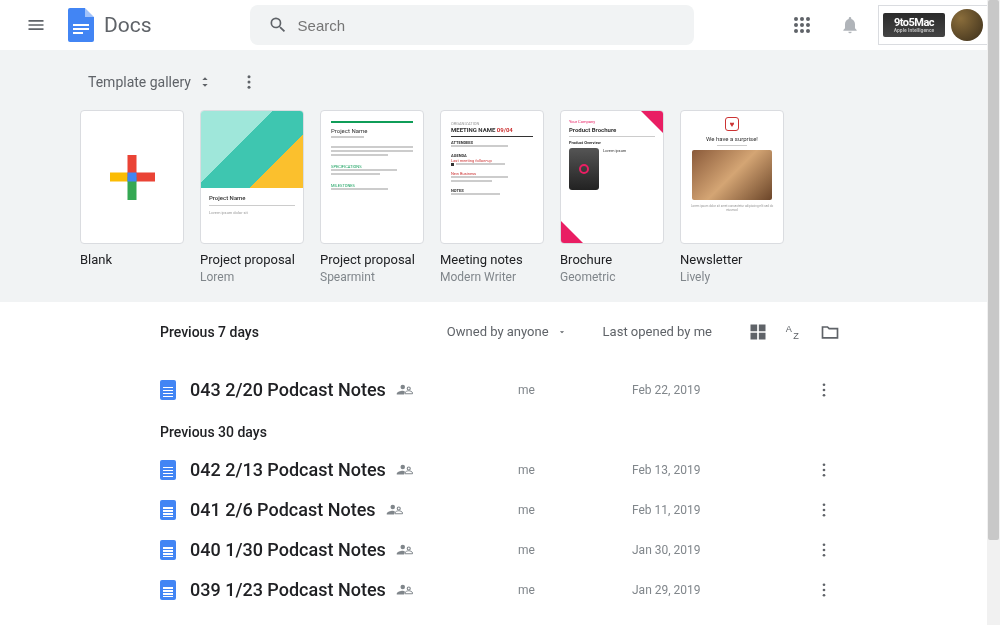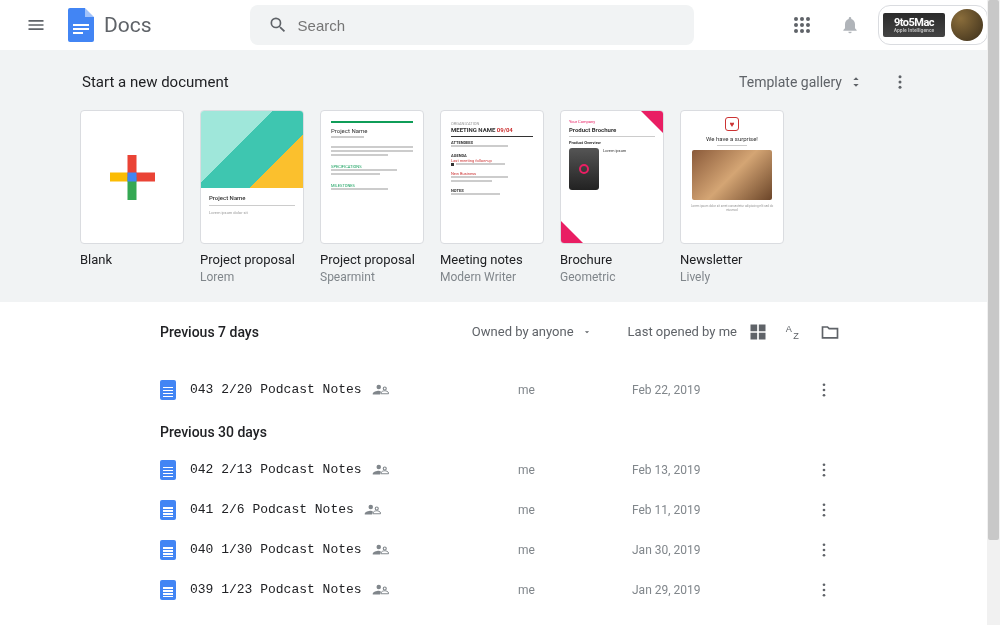--- a/index.html
+++ b/index.html
@@ -16,21 +16,21 @@
   .docs-logo-lines { position:absolute; bottom:6px; left:5px; right:5px; }
   .docs-logo-lines span { display:block; height:2px; background:#fff; margin-bottom:2px; }
   .docs-logo-lines span:last-child { width:60%; }
   .app-name { font-size: 21px; color:#5f6368; letter-spacing: 0px; }
   .search-wrap { flex:1; display:flex; justify-content:flex-start; margin-left: 90px; }
   .search-bar { width: 444px; height: 40px; background:#f1f3f4; border-radius:8px; display:flex; align-items:center; padding: 0 8px; }
   .search-icon { width:40px; height:40px; display:flex; align-items:center; justify-content:center; color:#5f6368; }
   .search-input { border:none; background:transparent; outline:none; font-size:15px; color:#5f6368; flex:1; }
   .header-right { display:flex; align-items:center; gap: 8px; margin-left: 20px; }
   .apps-btn, .notif-btn { width:40px; height:40px; display:flex; align-items:center; justify-content:center; border-radius:50%; cursor:pointer; color:#5f6368; }
-  .brand-card { border:1px solid #dadce0; border-radius:12px; padding:3px 4px; display:flex; align-items:center; gap:6px; }
+  .brand-card { border:1px solid #dadce0; border-radius:0; padding:3px 4px; display:flex; align-items:center; gap:6px; }
   .brand-logo { width: 62px; height: 24px; background: linear-gradient(#2b2b2b,#444); border-radius:2px; font-size:9px; font-weight:bold; color:#fff; display:flex; flex-direction:column; align-items:center; justify-content:center; line-height:1; }
   .brand-logo .t { font-size:11px; letter-spacing:-0.5px; }
   .brand-logo .s { font-size:5px; color:#bbb; }
   .avatar { width:32px; height:32px; border-radius:50%; background: radial-gradient(circle at 30% 30%, #8a6d3b, #3b2e1a); }
 
   
   .template-section { background:#f1f3f4; padding: 14px 0 18px; }
   .template-inner { width: 840px; margin: 0 auto; }
   .template-head { display:flex; align-items:center; justify-content:space-between; margin-bottom: 10px; padding: 0 2px; }
   .section-title { font-size: 15px; color:#202124; }
@@ -61,28 +61,28 @@
   .tropic-bot .t { font-size:6px; color:#333; font-weight:500; }
 
   
   .docs-area { flex:1; overflow-y:auto; }
 
   .docs-inner { width: 680px; margin: 0 auto; padding-top: 14px; }
   .docs-head { display:flex; align-items:center; padding: 6px 0 14px; }
   .docs-head .spacer { flex:1; }
   .group-header { font-size:14px; color:#202124; font-weight:500; }
   .filter-chip { font-size:13px; color:#5f6368; display:flex; align-items:center; gap:8px; cursor:pointer; margin-right: 36px; }
-  .sort-chip { font-size:13px; color:#5f6368; margin-right: 7px; cursor:pointer; }
+  .sort-chip { font-size:13px; color:#5f6368; margin-right: 32px; cursor:pointer; }
   .view-icons { display:flex; gap: 16px; margin-left: 4px; }
   .vi { width:20px; height:20px; color:#5f6368; cursor:pointer; }
 
   .doc-row { display:flex; align-items:center; height: 40px; position:relative; cursor:pointer; }
   .doc-icon { width:16px; height:20px; background:#4285f4; border-radius:2px; position:relative; margin-right:14px; flex-shrink:0; }
   .doc-icon::after { content:""; position:absolute; bottom:3px; left:3px; right:3px; top:7px; background:repeating-linear-gradient(#fff 0 1.5px, transparent 1.5px 3px); }
-  .doc-title { font-size:13px; color:#202124; font-weight:500;font-family:Liberation Mono, monospace; }
+  .doc-title { font-size:18px; color:#202124; font-weight:500; }
   .shared-icon { margin-left:10px; color:#80868b; }
   .col-owner { position:absolute; left: 358px; font-size:12px; color:#80868b; }
   .col-date { position:absolute; left: 472px; font-size:12px; color:#80868b; }
   .row-more { position:absolute; right:0; width:32px; height:32px; display:flex; align-items:center; justify-content:center; color:#5f6368; border-radius:50%; }
 
   .group-title { font-size:14px; font-weight:500; color:#202124; padding: 14px 0 10px; }
 
   
   .fake-sb { position:fixed; top:0; right:0; width:13px; height:625px; background:#f1f1f1; }
   .fake-sb-thumb { position:absolute; top:0; left:1px; width:11px; height:540px; background:#c8c8c8; border-radius:2px; }
@@ -145,21 +145,20 @@
         <span class="s">Apple Intelligence</span>
       </div>
       <div class="avatar"></div>
     </div>
   </div>
 </div>
 
 <div class="template-section">
   <div class="template-inner">
     <div class="template-head">
-      <div class="section-title">Start a new document</div>
       <div class="template-controls">
         <div class="gallery-btn">
           <span>Template gallery</span>
           <svg width="16" height="16" viewBox="0 0 24 24" fill="#5f6368">
               <path d="M12 5l4 4H8zM12 19l-4-4h8z"></path>
             </svg>
         </div>
         <div class="more-btn">
           <svg width="18" height="18" viewBox="0 0 24 24" fill="#5f6368">
               <circle cx="12" cy="5" r="2"></circle>

